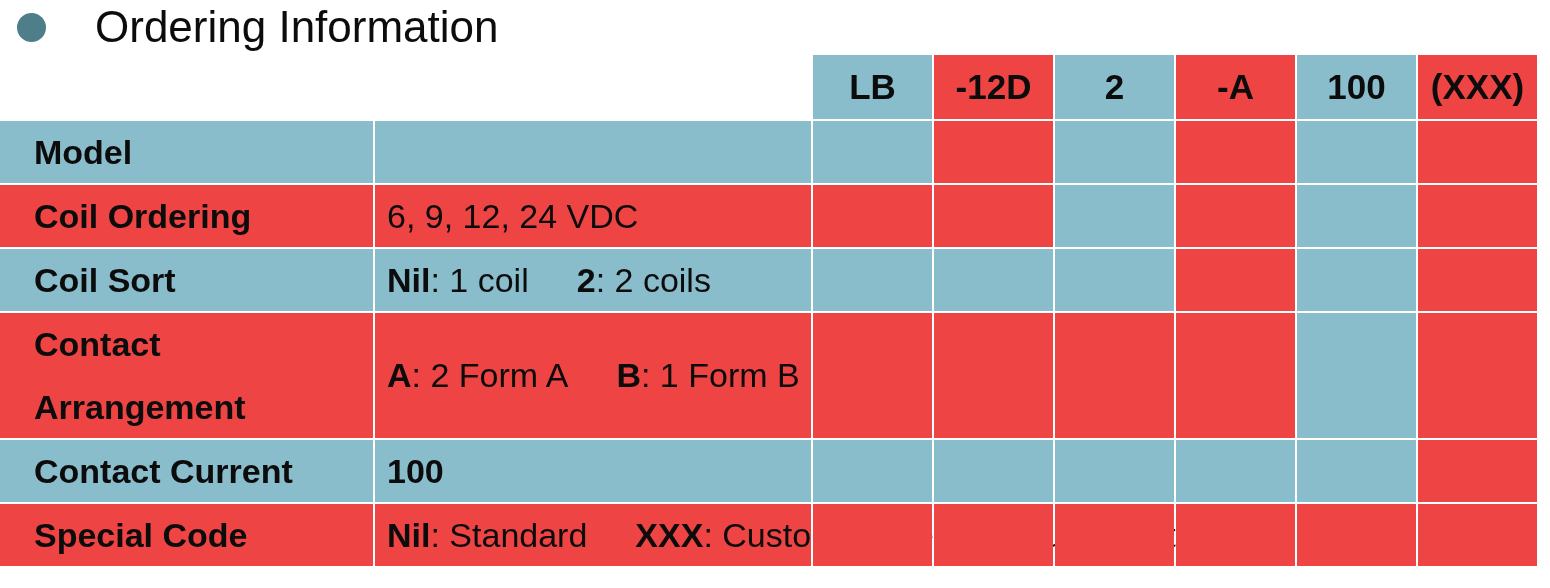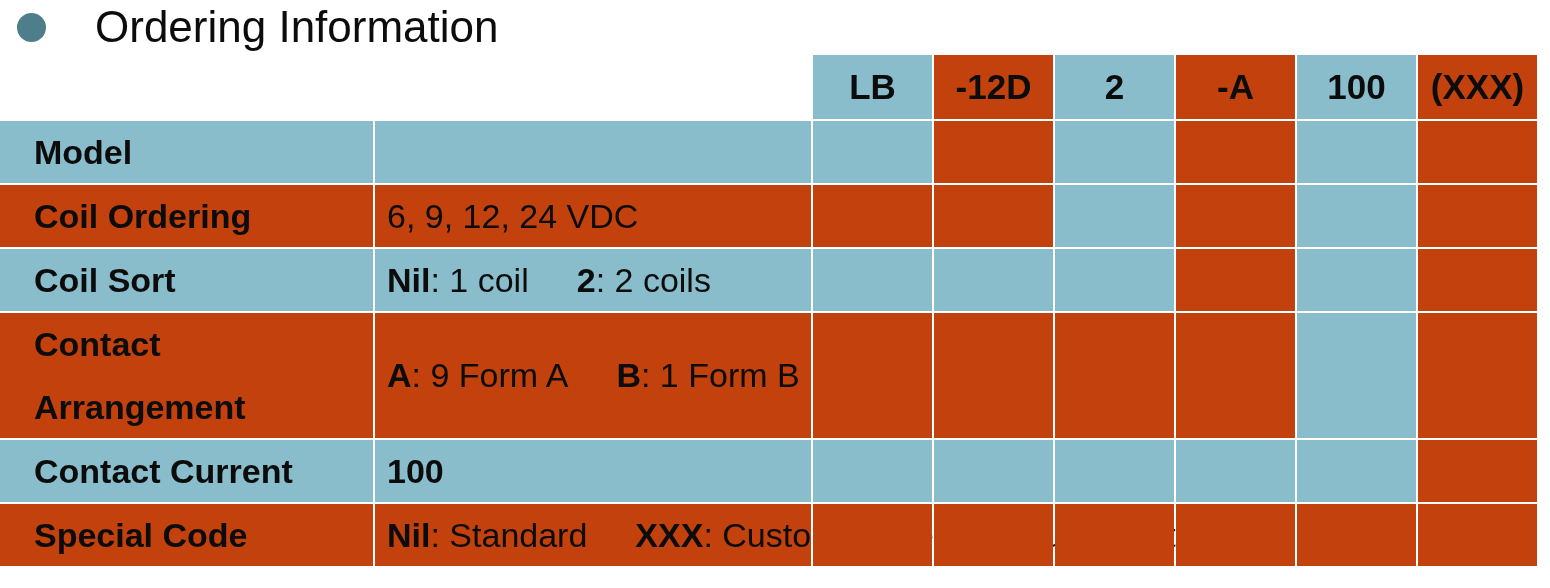--- a/index.html
+++ b/index.html
@@ -43,21 +43,21 @@
     left: 0;
     top: 55px;
     display: grid;
     grid-template-columns: 373px 436px repeat(6, 119px);
     grid-template-rows: 64px 62px 62px 62px 125px 62px 62px;
     gap: 2px;
     background: transparent;
   }
   .cell { min-width: 0; min-height: 0; }
   .t { background: #8abdcb; }
-  .g { background: #c2410c; }
+  .g { background: #ef4444; }
   .w { background: transparent; }
 
   .code {
     display: flex;
     align-items: center;
     justify-content: center;
     font-weight: 700;
     font-size: 35px;
     white-space: nowrap;
   }
@@ -143,21 +143,21 @@
     <div class="cell t"></div>
     <div class="cell g"></div>
     <div class="cell t"></div>
     <div class="cell g"></div>
 
     <div class="cell g label">
         <span class="wrap">Contact Arrangement</span>
       </div>
     <div class="cell g value">
       <span class="b">A</span>
-        <span>: 9 Form A</span>
+        <span>: 2 Form A</span>
         <span class="b gap">B</span>
         <span>: 1 Form B</span>
     </div>
     <div class="cell g"></div>
     <div class="cell g"></div>
     <div class="cell g"></div>
     <div class="cell g"></div>
     <div class="cell t"></div>
     <div class="cell g"></div>
 

